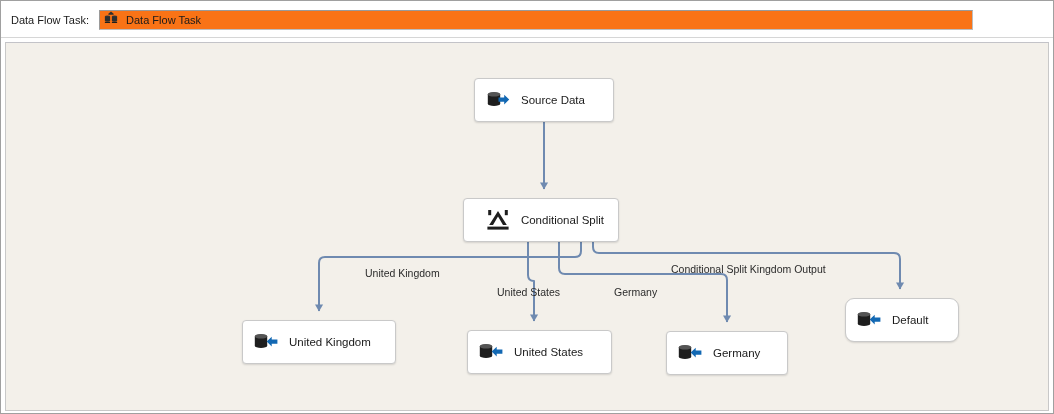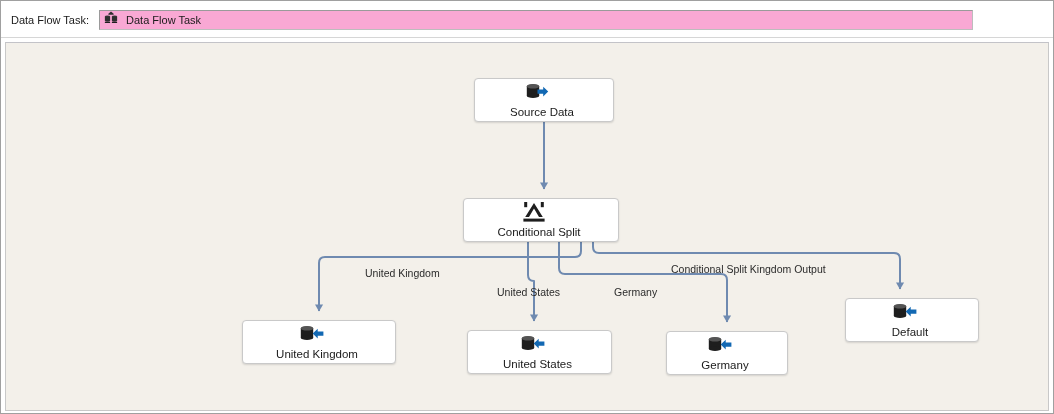--- a/index.html
+++ b/index.html
@@ -44,21 +44,21 @@
     line-height: 14px;
   }
   .combo {
     position: relative;
     flex: 1;
     height: 20px;
     box-sizing: border-box;
     border: 1px solid #9a9a9a;
     border-right-color: #bdbdbd;
     border-bottom-color: #bdbdbd;
-    background: #f9a8d4;
+    background: #f97316;
     display: flex;
     align-items: center;
     padding: 0 4px;
     overflow: hidden;
   }
   .combo-text {
     font-size: 11px;
     color: #1a1a1a;
     white-space: nowrap;
     margin-left: 8px;
@@ -99,21 +99,20 @@
     position: absolute;
     box-sizing: border-box;
     background: #ffffff;
     border: 1px solid #c9c9c9;
     border-radius: 4px;
     box-shadow: 0 1px 2px rgba(0,0,0,0.13);
     display: flex;
     align-items: center;
     padding: 0 14px 0 10px;
     height: 44px;
-    flex-direction: column;
   }
   .node-icon {
     width: 26px;
     height: 26px;
     flex: 0 0 26px;
     margin-right: 10px;
     display: block;
   }
   .node-label {
     font-size: 11.5px;
@@ -190,21 +189,21 @@
           <ellipse cx="9" cy="7.5" rx="6.2" ry="2.3" fill="#4a4a4a"></ellipse>
           <rect x="2.8" y="7.5" width="12.4" height="9.2" fill="#1e1e1e"></rect>
           <ellipse cx="9" cy="16.7" rx="6.2" ry="2.3" fill="#1e1e1e"></ellipse>
           <ellipse cx="9" cy="7.3" rx="6.2" ry="2.3" fill="#545454"></ellipse>
           <path d="M13.5 10.5 L19.2 10.5 L19.2 7.8 L24.2 12.6 L19.2 17.4 L19.2 14.7 L13.5 14.7 Z" fill="#1268b3"></path>
         </svg>
       </span>
       <span class="node-label">Source Data</span>
     </div>
 
-    <div class="node" style="left:457px; top:155px; width:156px;">
+    <div class="node" style="left:457px; top:155px; width:156px;justify-content:flex-end;">
       <span class="node-icon">
         <svg width="26" height="26" viewBox="0 0 26 26" aria-hidden="true">
 
           <rect x="3.2" y="3.0" width="3.0" height="5.2" fill="#1e1e1e"></rect>
           <rect x="19.8" y="3.0" width="3.0" height="5.2" fill="#1e1e1e"></rect>
 
           <path d="M13 4.0 L21.8 18.0 L18.0 18.0 L13 9.6 L8.0 18.0 L4.2 18.0 Z" fill="#1e1e1e"></path>
 
           <path d="M13 11.6 L16.6 18.0 L9.4 18.0 Z" fill="#ffffff"></path>
 
@@ -246,21 +245,21 @@
           <ellipse cx="8" cy="7.5" rx="6.2" ry="2.3" fill="#4a4a4a"></ellipse>
           <rect x="1.8" y="7.5" width="12.4" height="9.2" fill="#1e1e1e"></rect>
           <ellipse cx="8" cy="16.7" rx="6.2" ry="2.3" fill="#1e1e1e"></ellipse>
           <ellipse cx="8" cy="7.3" rx="6.2" ry="2.3" fill="#545454"></ellipse>
           <path d="M24.4 10.5 L18.7 10.5 L18.7 7.8 L13.7 12.6 L18.7 17.4 L18.7 14.7 L24.4 14.7 Z" fill="#1268b3"></path>
         </svg>
       </span>
       <span class="node-label">Germany</span>
     </div>
 
-    <div class="node" style="left:839px; top:255px; width:134px;">
+    <div class="node" style="left:839px; top:255px; width:114px;border-radius:9px;">
       <span class="node-icon">
         <svg width="26" height="26" viewBox="0 0 26 26" aria-hidden="true">
           <ellipse cx="8" cy="7.5" rx="6.2" ry="2.3" fill="#4a4a4a"></ellipse>
           <rect x="1.8" y="7.5" width="12.4" height="9.2" fill="#1e1e1e"></rect>
           <ellipse cx="8" cy="16.7" rx="6.2" ry="2.3" fill="#1e1e1e"></ellipse>
           <ellipse cx="8" cy="7.3" rx="6.2" ry="2.3" fill="#545454"></ellipse>
           <path d="M24.4 10.5 L18.7 10.5 L18.7 7.8 L13.7 12.6 L18.7 17.4 L18.7 14.7 L24.4 14.7 Z" fill="#1268b3"></path>
         </svg>
       </span>
       <span class="node-label">Default</span>

